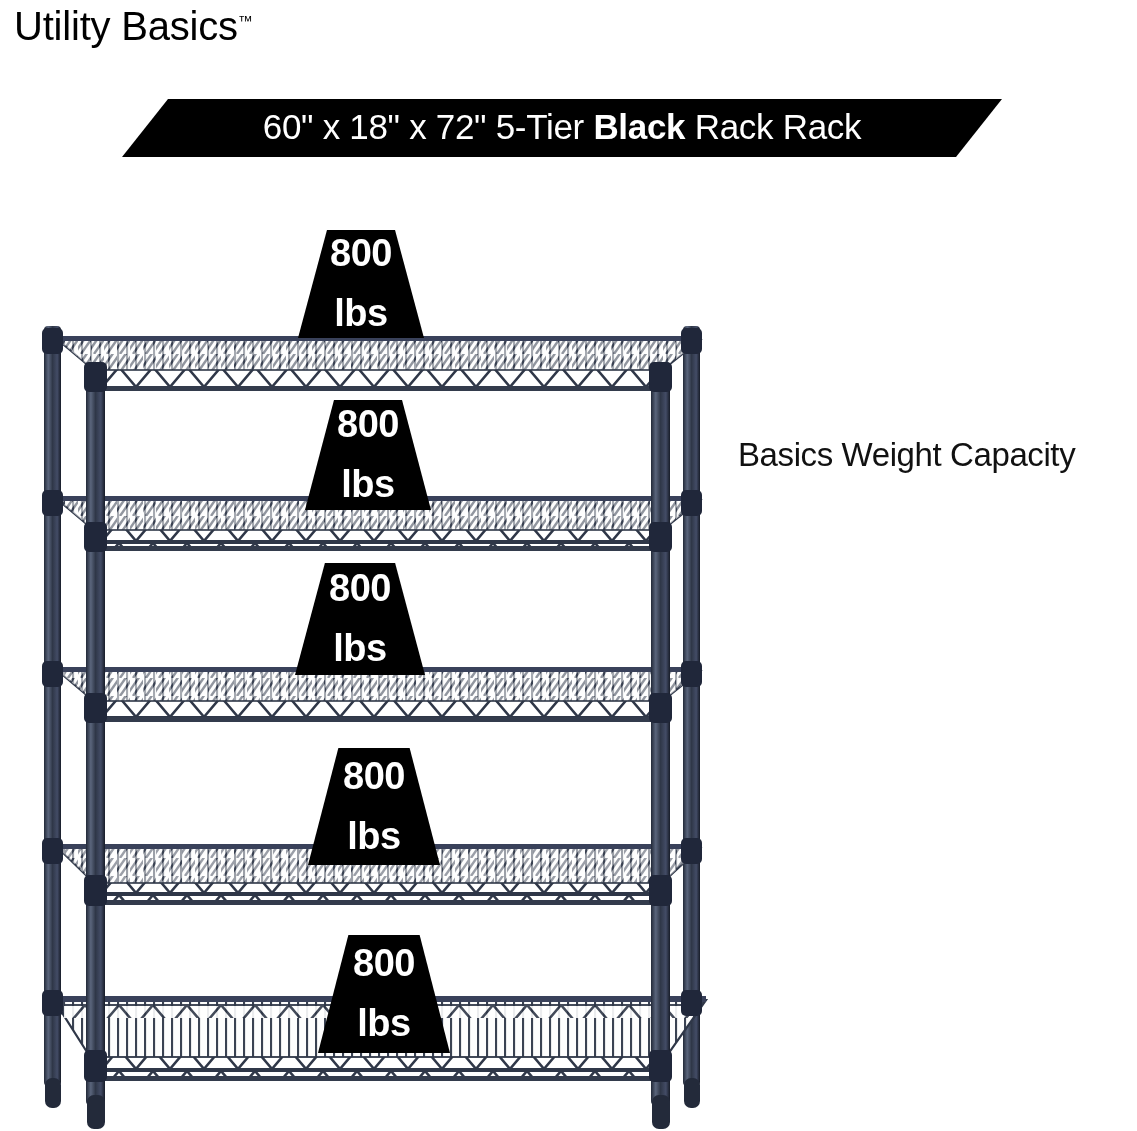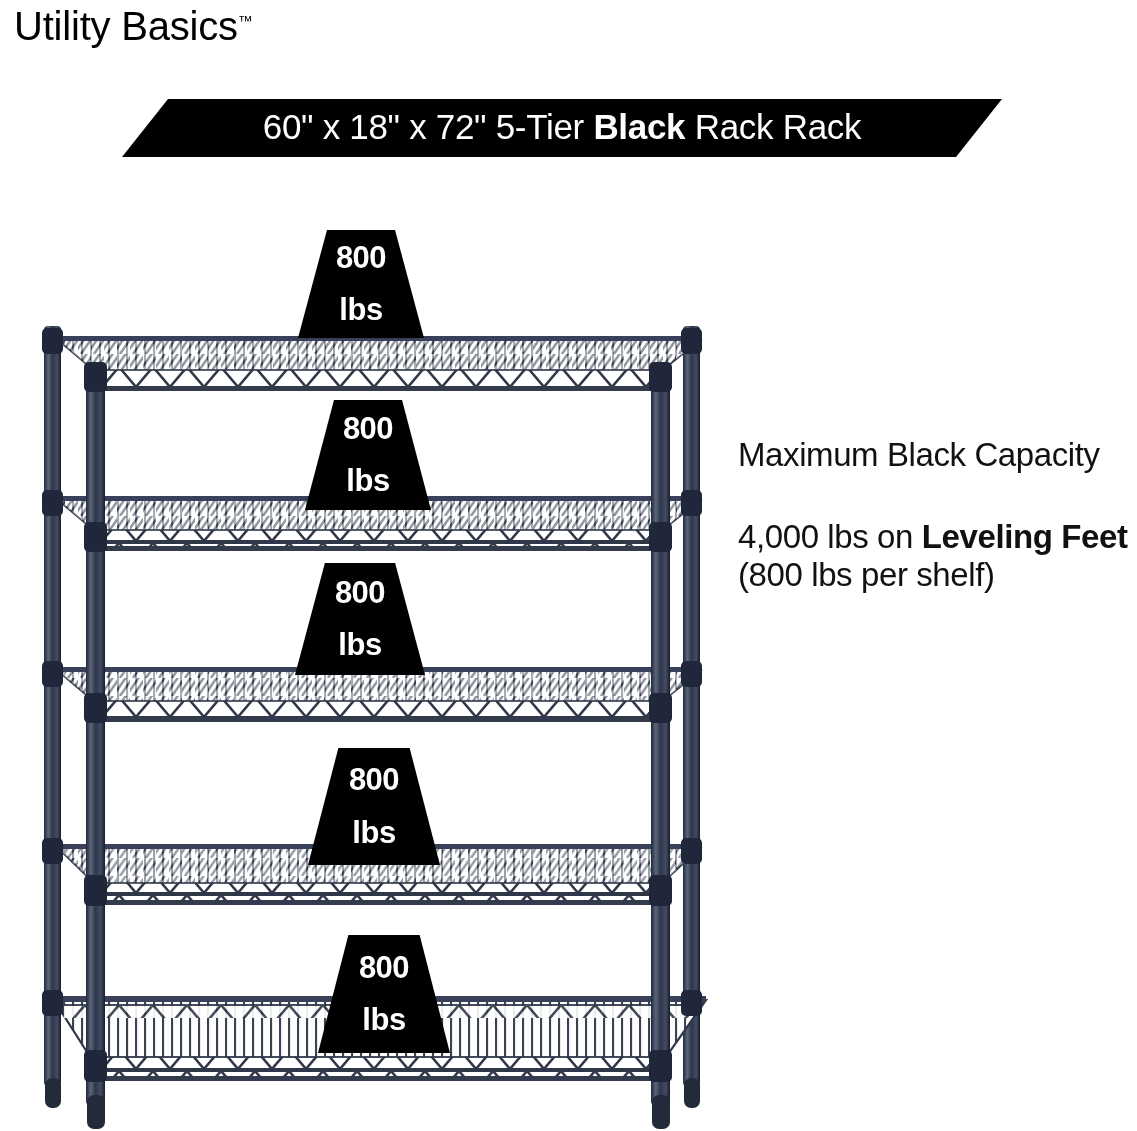--- a/index.html
+++ b/index.html
@@ -31,21 +31,21 @@
   
   #rack{position:absolute;left:0;top:300px;width:740px;height:831px;}
   #rack svg{display:block;}
 
   
   .callout{position:absolute;color:#fff;text-align:center;font-weight:700;
            display:flex;flex-direction:column;align-items:center;
            justify-content:center;line-height:1.04;}
   .callout .shape{position:absolute;left:0;top:0;width:100%;height:100%;
                   background:#000;clip-path:polygon(23% 0,77% 0,100% 100%,0 100%);}
-  .callout .txt{position:relative;z-index:2;font-size:31px;letter-spacing:-0.5px;}
+  .callout .txt{position:relative;z-index:2;font-size:38px;letter-spacing:-0.5px;}
   .callout .txt .l2{display:block;margin-top:20px;}
 </style>
 </head>
 <body>
 
 <div id="brand">
   <span>Utility Basics</span><span class="tm">™</span>
 </div>
 
 <div id="banner">
@@ -216,19 +216,16 @@
 
 <div class="callout" style="left:318px;top:935px;width:132px;height:118px;">
   <span class="shape"></span>
   <span class="txt">
     <span>800</span>
     <span class="l2">lbs</span>
   </span>
 </div>
 
 <div id="info">
-  <h2>Maximum Black Capacity</h2>
-
-  <p>
-    <span>4,000 lbs on </span><b>Leveling Feet</b><span> (800 lbs per shelf)</span>
-  </p>
+  <h2>Basics Weight Capacity</h2>
+
 
 </div>
 
 </body></html>

